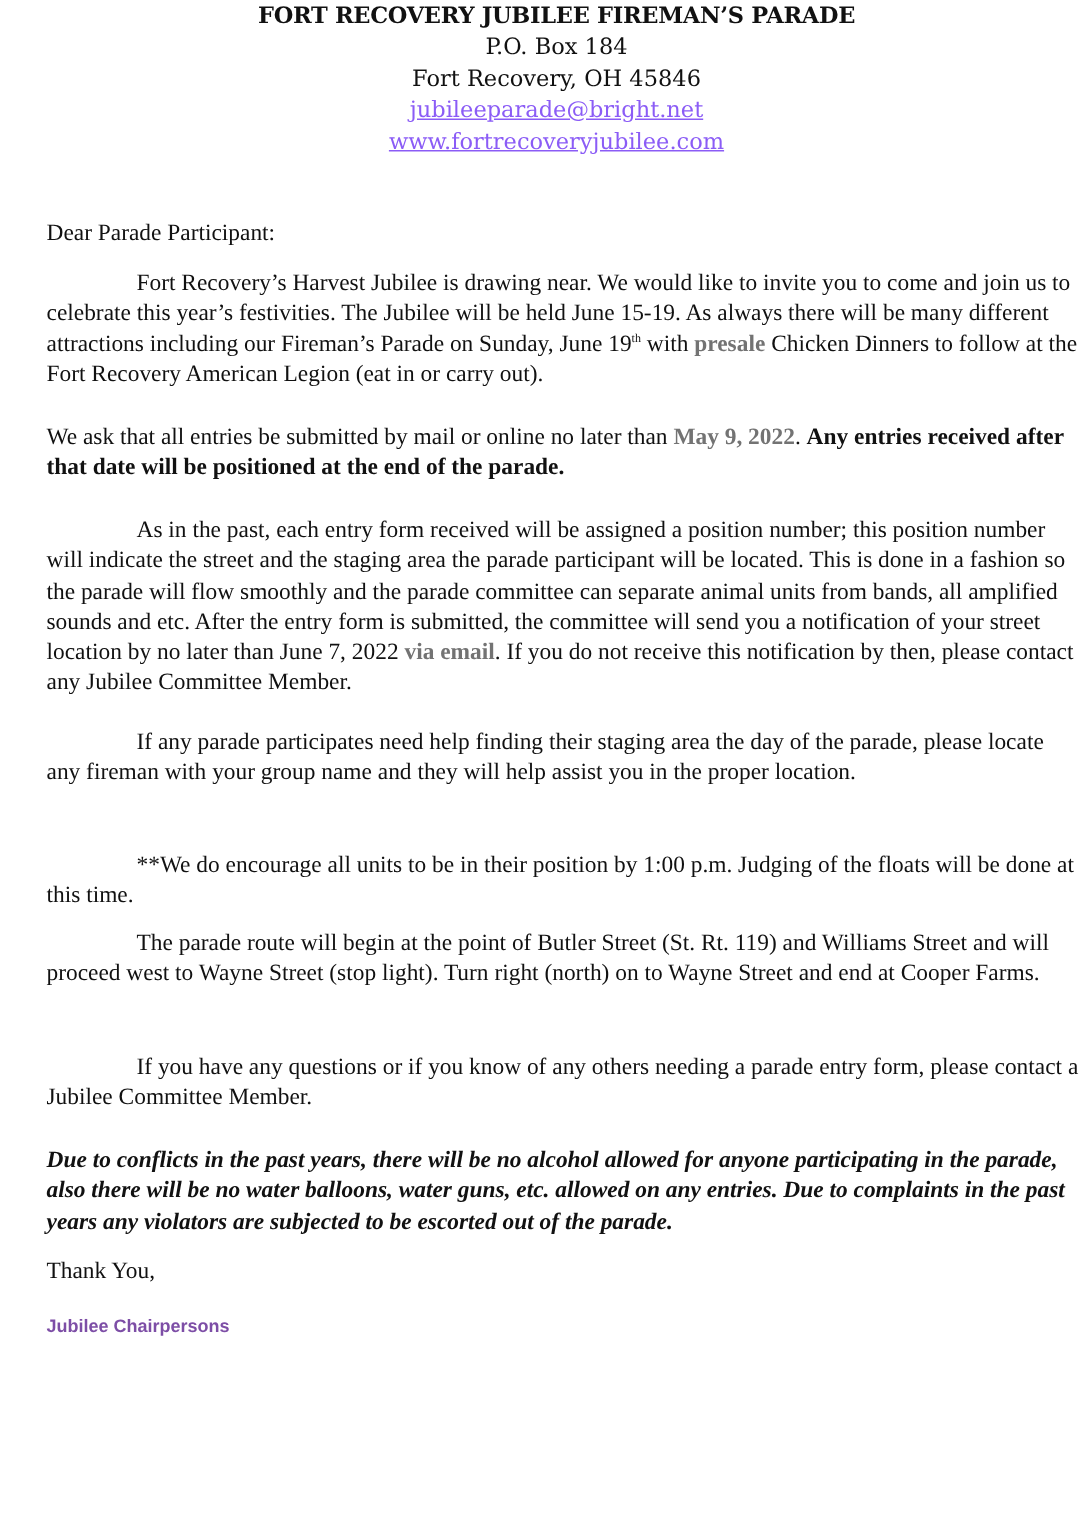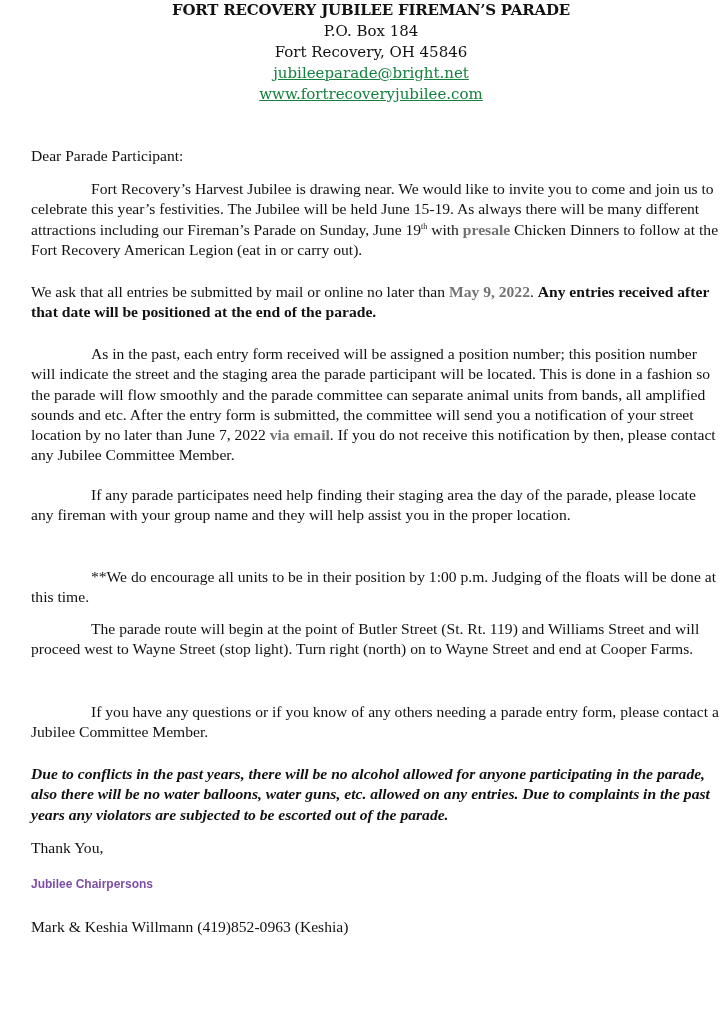--- a/index.html
+++ b/index.html
@@ -15,21 +15,21 @@
 
     .letterhead {
       position: absolute; top: 0; left: 0; width: 742px;
       text-align: center;
       font-family: "DejaVu Serif", "Liberation Serif", serif;
       font-size: 15px;
       line-height: 21px;
     }
     .lh-title { font-weight: bold; margin-top: 0px; letter-spacing: -0.2px; }
     .lh-line { }
-    .lh-link { color: #15803d; text-decoration: underline; }
+    .lh-link { color: #8b5cf6; text-decoration: underline; }
 
     .body { position: absolute; left: 31px; right: 14px; top: 146px; }
     .greeting { position: absolute; top: 0; left: 0; line-height: 20px; }
 
     .para { position: absolute; left: 0; width: 690px; line-height: 20.3px; }
     .indent { display: inline-block; width: 60px; }
     .red { color: #737373; font-weight: bold; }
     .bold { font-weight: bold; }
     .bi { font-weight: bold; font-style: italic; }
     sup { font-size: 8px; vertical-align: 6px; line-height: 0; }
@@ -81,16 +81,15 @@
 
     <div class="para p7"><span class="indent"></span><span>If you have any questions or if you know of any others needing a parade entry form, please contact a Jubilee Committee Member.</span></div>
 
     <div class="para p8 bi">Due to conflicts in the past years, there will be no alcohol allowed for anyone participating in the parade, also there will be no water balloons, water guns, etc. allowed on any entries. Due to complaints in the past years any violators are subjected to be escorted out of the parade.</div>
 
     <div class="thanks">Thank You,</div>
 
     <div class="chairs-heading">Jubilee Chairpersons</div>
 
     <div class="contacts">
-      <div class="contact">Mark &amp; Keshia Willmann (419)852-0963 (Keshia)</div>
     </div>
   </div>
 </div>
 
 </body></html>

